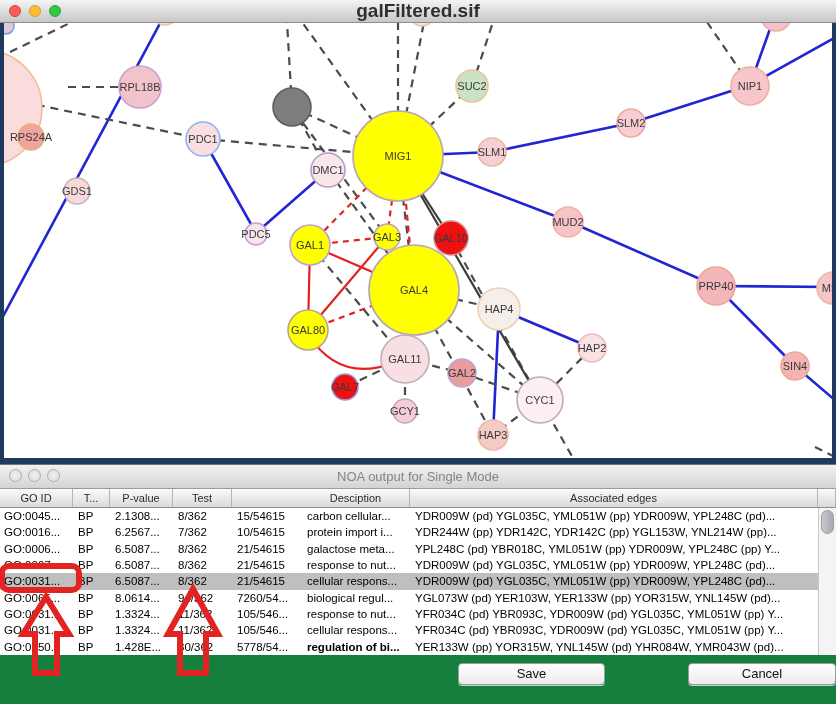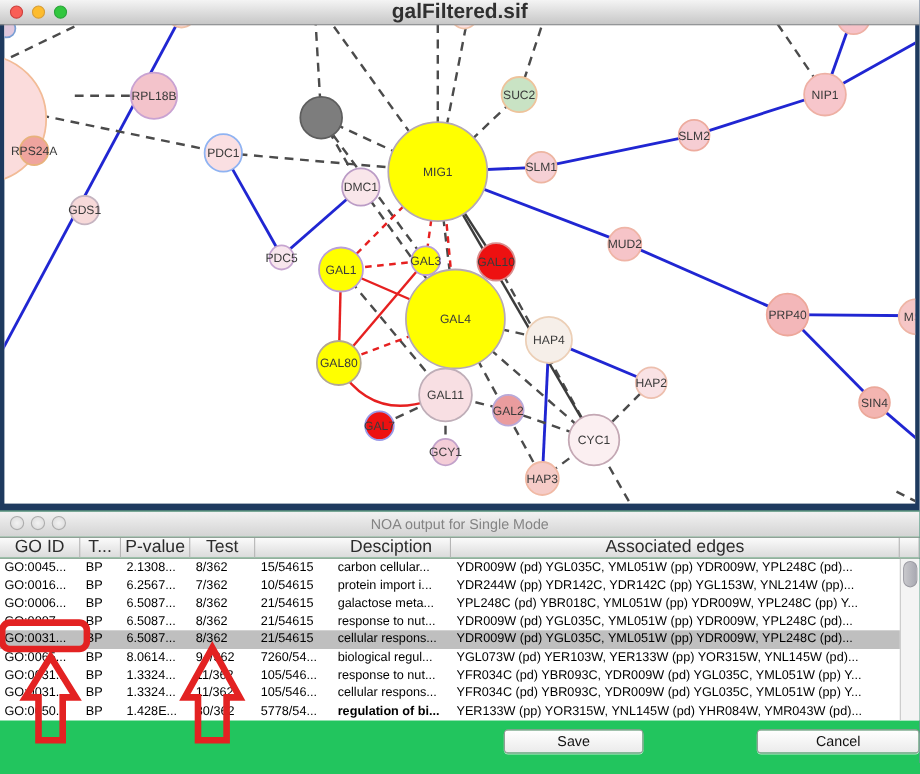--- a/index.html
+++ b/index.html
@@ -24,34 +24,34 @@
   svg{display:block;}
   .edge-b{stroke:#2026d2;stroke-width:2.6;fill:none;}
   .edge-d{stroke:#4b4b4b;stroke-width:2.2;stroke-dasharray:8 6;fill:none;}
   .edge-k{stroke:#3c3c3c;stroke-width:2.2;fill:none;}
   .edge-r{stroke:#e62020;stroke-width:2.2;fill:none;}
   .edge-rd{stroke:#e62020;stroke-width:2.2;stroke-dasharray:6 5;fill:none;}
   .node-label{fill:#3a3a3a;font-size:11px;text-anchor:middle;font-family:"Liberation Sans",sans-serif;}
   
   .t-window{
     position:absolute;top:464px;left:0;width:836px;height:240px;
-    background:#22c55e;z-index:10;
+    background:#15803d;z-index:10;
   }
   .t-titlebar{
     position:relative;height:23px;
     background:linear-gradient(#f2f2f2,#d3d3d3);
     border-top:1px solid #6a7486;border-bottom:1px solid #9c9c9c;
   }
   .t-traffic{position:absolute;top:4px;left:9px;display:flex;gap:6px;}
   .hollow{width:13px;height:13px;border-radius:50%;border:1px solid #adadad;
     background:radial-gradient(#f2f2f2,#d8d8d8);box-sizing:border-box;}
   .t-title{text-align:center;line-height:23px;font-size:13px;color:#848484;}
   .thead{display:flex;height:19px;background:linear-gradient(#fbfbfb,#dadada);
     border-bottom:1px solid #8f8f8f;box-sizing:border-box;}
-  .th{font-size:16px;color:#2c2c2c;text-align:center;line-height:18px;
+  .th{font-size:11px;color:#2c2c2c;text-align:center;line-height:18px;
     border-right:1px solid #b5b5b5;box-sizing:border-box;overflow:hidden;white-space:nowrap;}
   .tbody{position:relative;height:147px;background:#ffffff;overflow:hidden;}
   .tr{display:flex;height:16.33px;line-height:16.4px;font-size:11.5px;color:#000;white-space:nowrap;}
   .tr.selected{background:#bfbfbf;}
   .td{box-sizing:border-box;padding-left:5px;overflow:hidden;white-space:nowrap;}
   .td:first-child{padding-left:4px;}
   .vscroll{
     position:absolute;top:0;right:0;width:18px;height:147px;
     background:#f4f4f4;border-left:1px solid #c9c9c9;box-sizing:border-box;
   }
@@ -60,21 +60,21 @@
     background:linear-gradient(90deg,#c8c8cc,#a9a9b2);border:1px solid #9a9aa2;box-sizing:border-box;
   }
   .footer{position:relative;height:51px;}
   .mac-btn{
     position:absolute;top:8px;height:22px;border:1px solid #9b9b9b;border-radius:4px;
     background:linear-gradient(#ffffff,#ebebeb);
     font-size:13px;color:#111;text-align:center;line-height:20px;
     box-shadow:0 1px 0 rgba(255,255,255,.7);
     font-family:"Liberation Sans",sans-serif;padding:0;
   }
-  #save-btn{left:458px;width:127px;}
+  #save-btn{left:458px;width:147px;}
   #cancel-btn{left:688px;width:148px;}
   
   .overlay{position:absolute;top:0;left:0;z-index:50;pointer-events:none;}
   .anno{stroke:#e32222;stroke-width:6;fill:none;}
 </style>
 </head>
 <body>
 
 <div class="g-titlebar">
   <div class="traffic">

